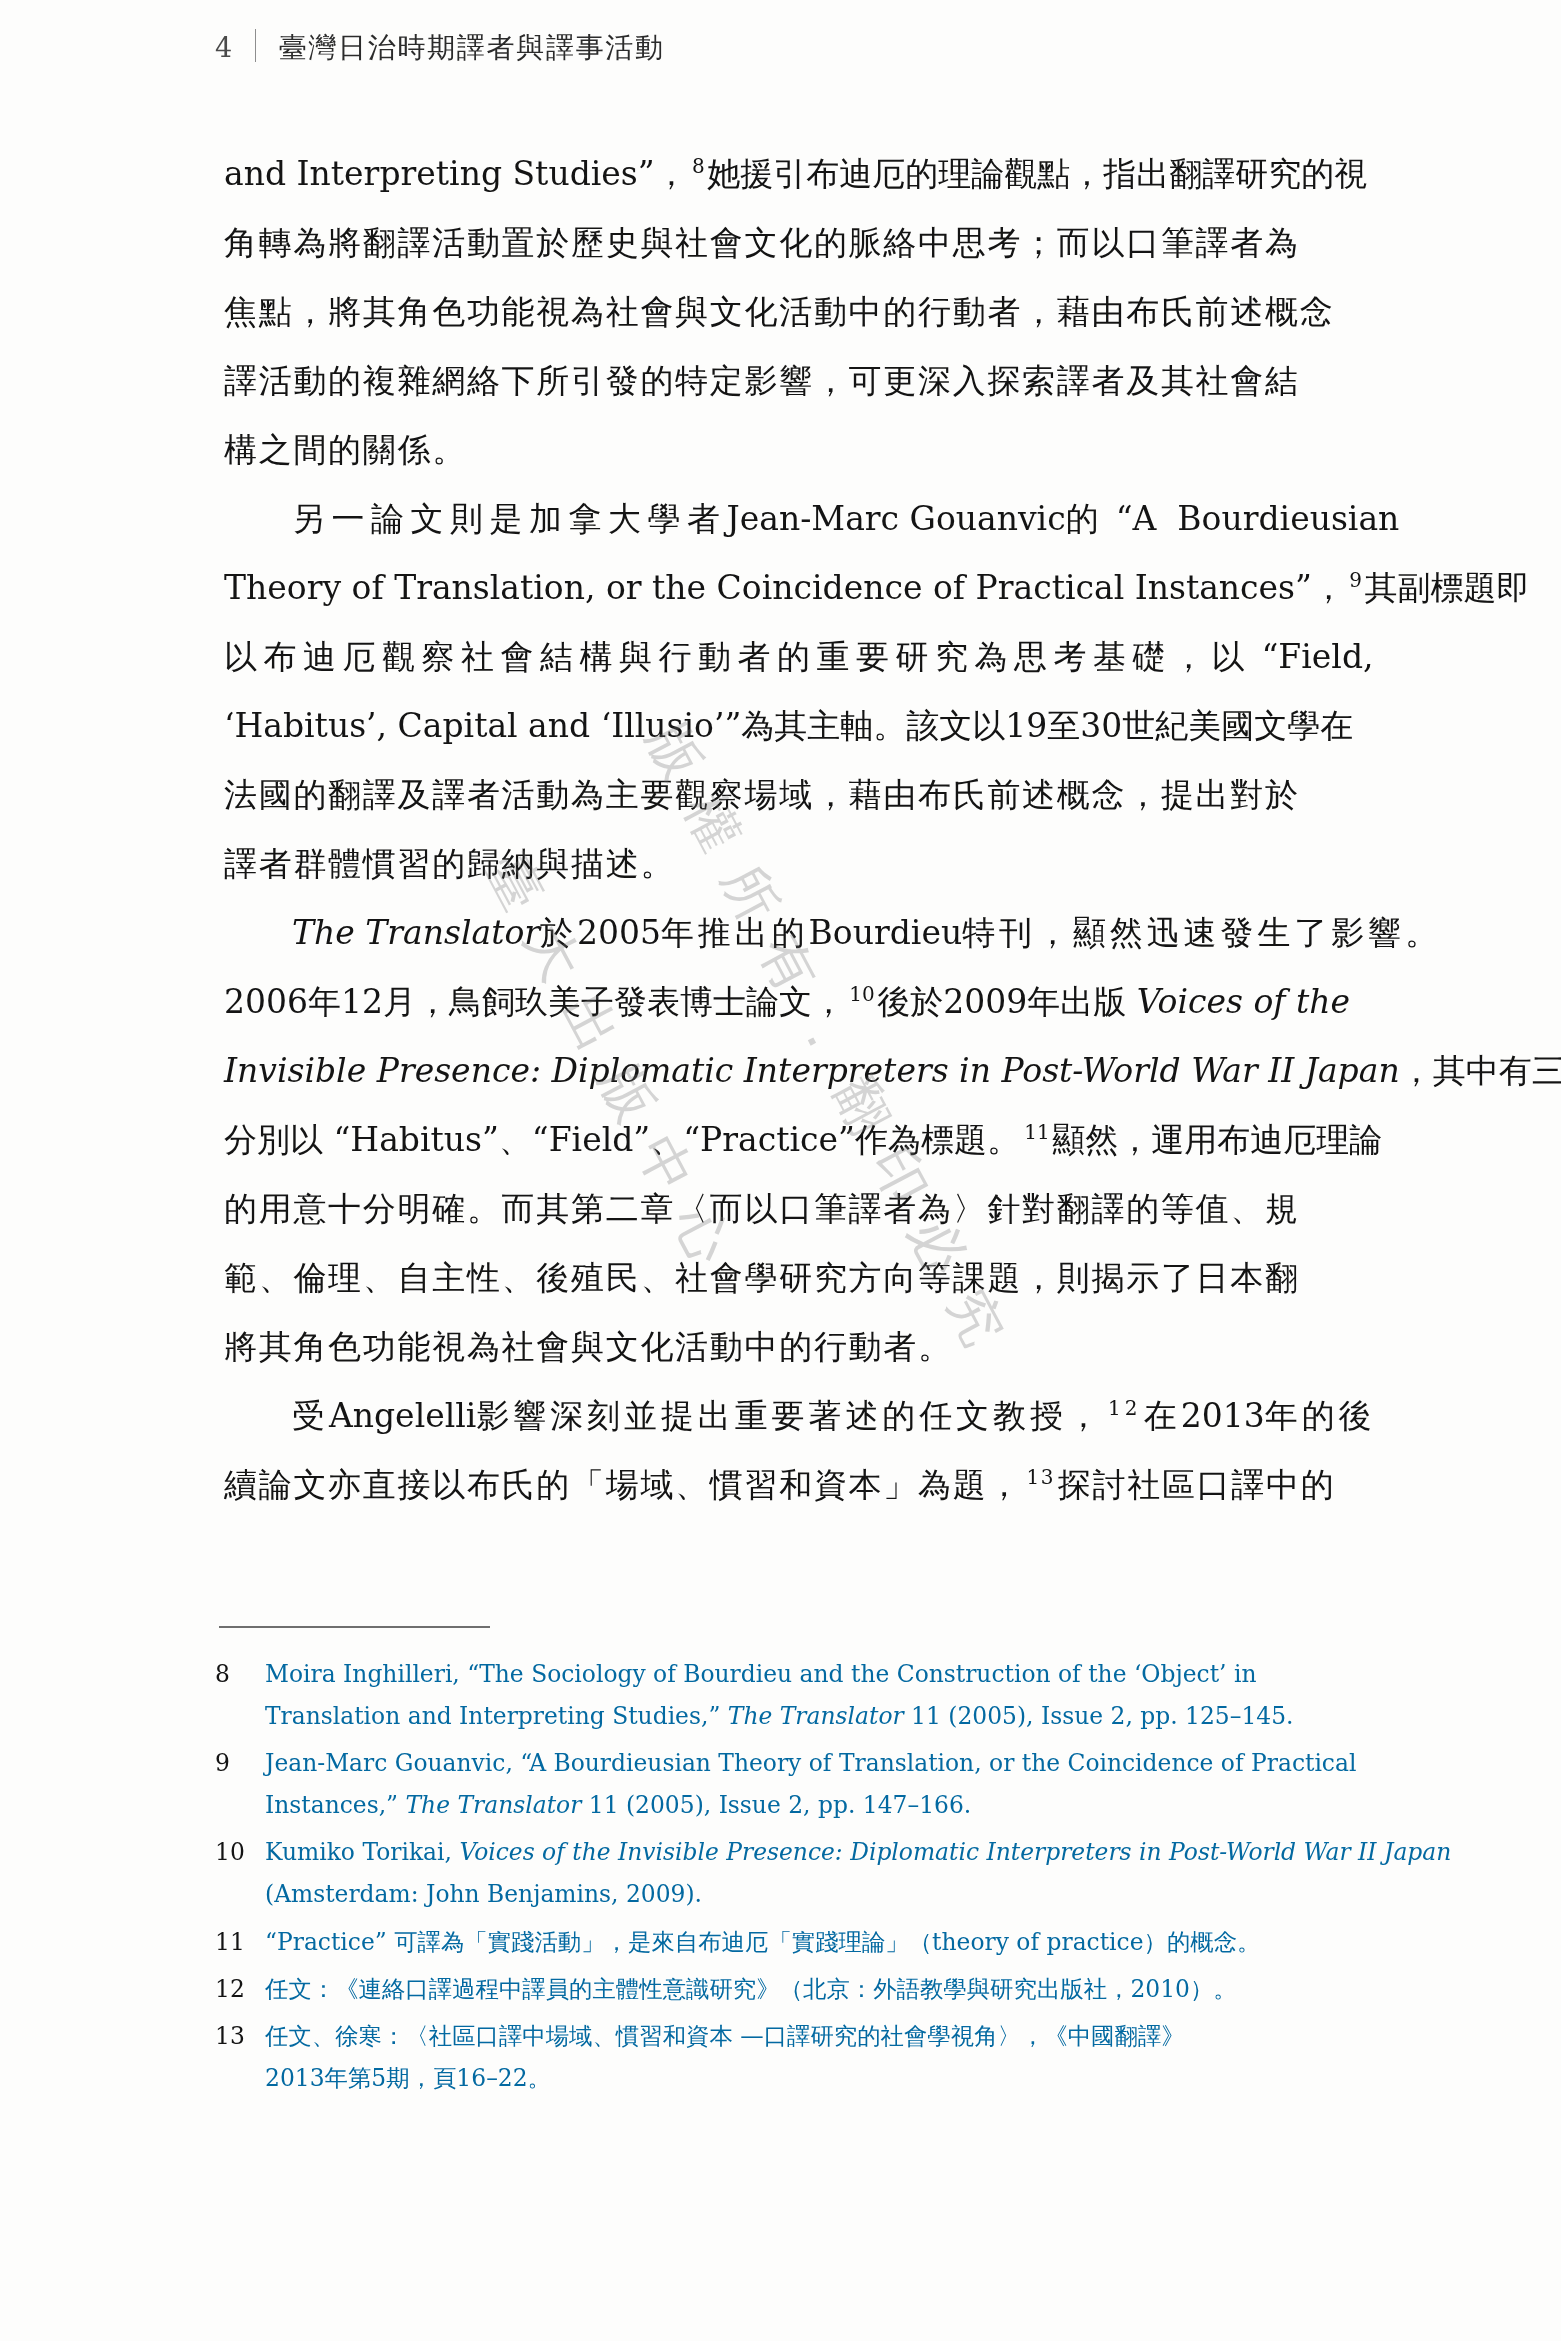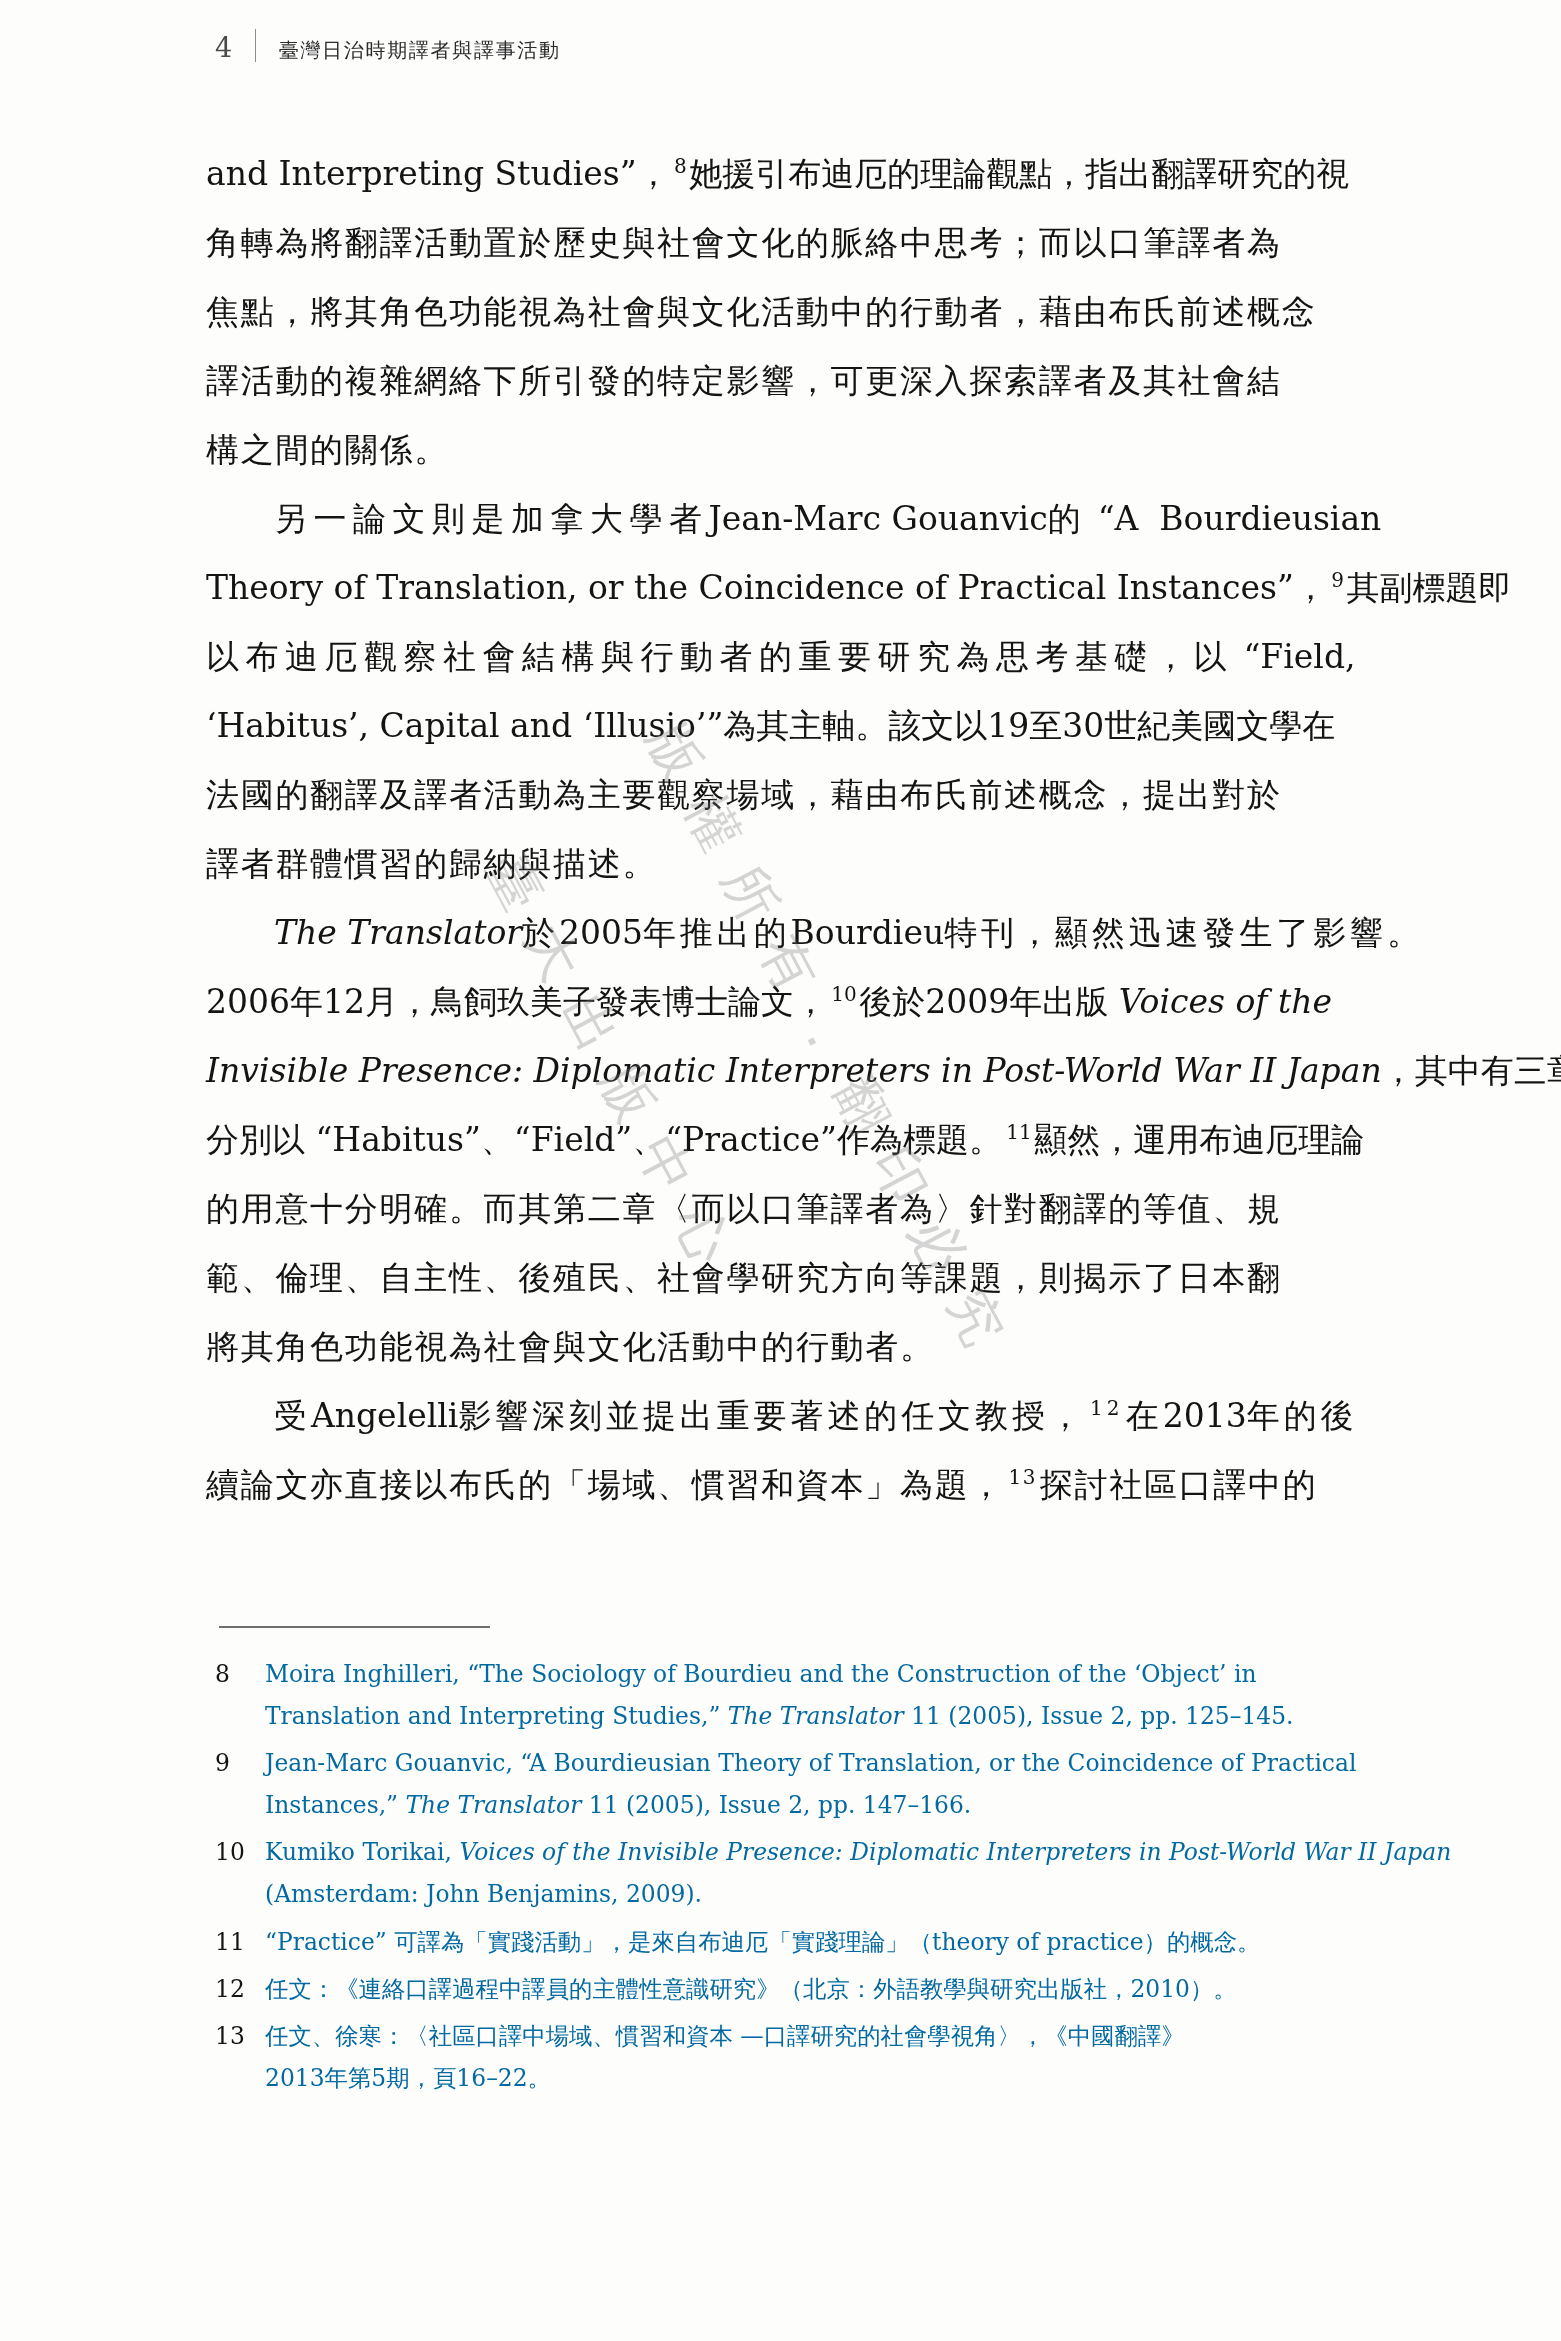--- a/index.html
+++ b/index.html
@@ -44,30 +44,30 @@
   .head-rule {
     display: inline-block;
     width: 0.9px;
     height: 33px;
     background: #8e8e8e;
     margin: 0 22.6px;
     position: relative;
     top: 5.2px;
   }
   .head-title {
-    font-size: 20px;
+    font-size: 28px;
     letter-spacing: 1.7px;
     color: #2b2b2b;
     font-family: Liberation Mono, monospace;
   }
 
   
   .body-block {
     position: absolute;
-    left: 206px;
+    left: 224px;
     top: 139px;
     width: 1135px;
   }
   .para {
     margin: 0 0 0 0;
     font-size: 33px;
     line-height: 69px;
     text-align: justify;
     text-align-last: left;
     letter-spacing: 0.3px;

